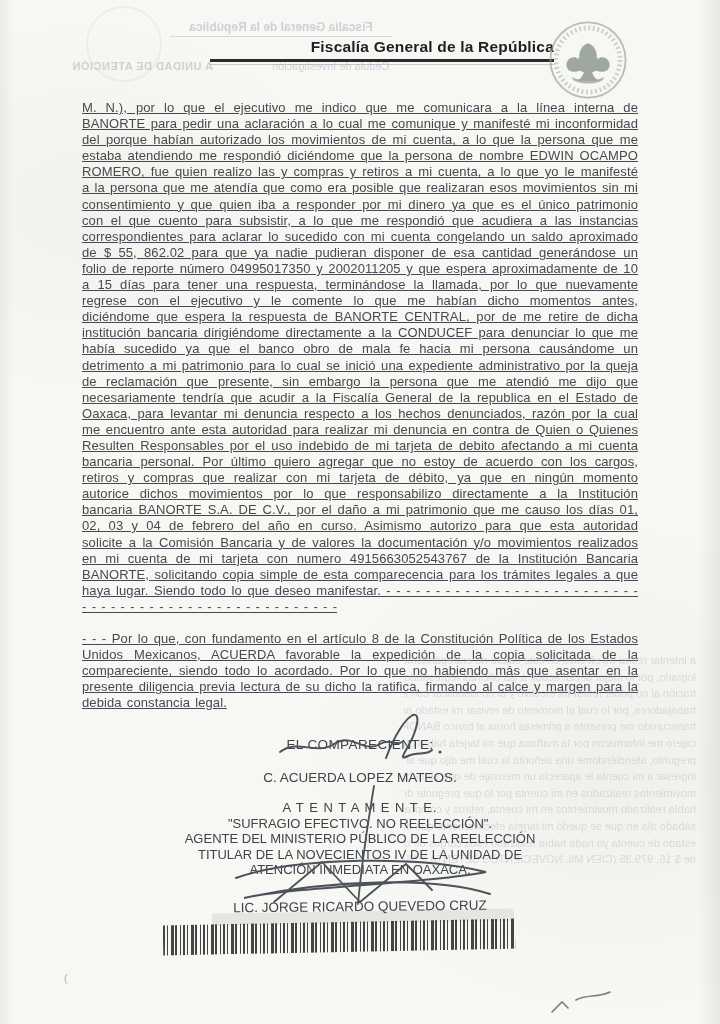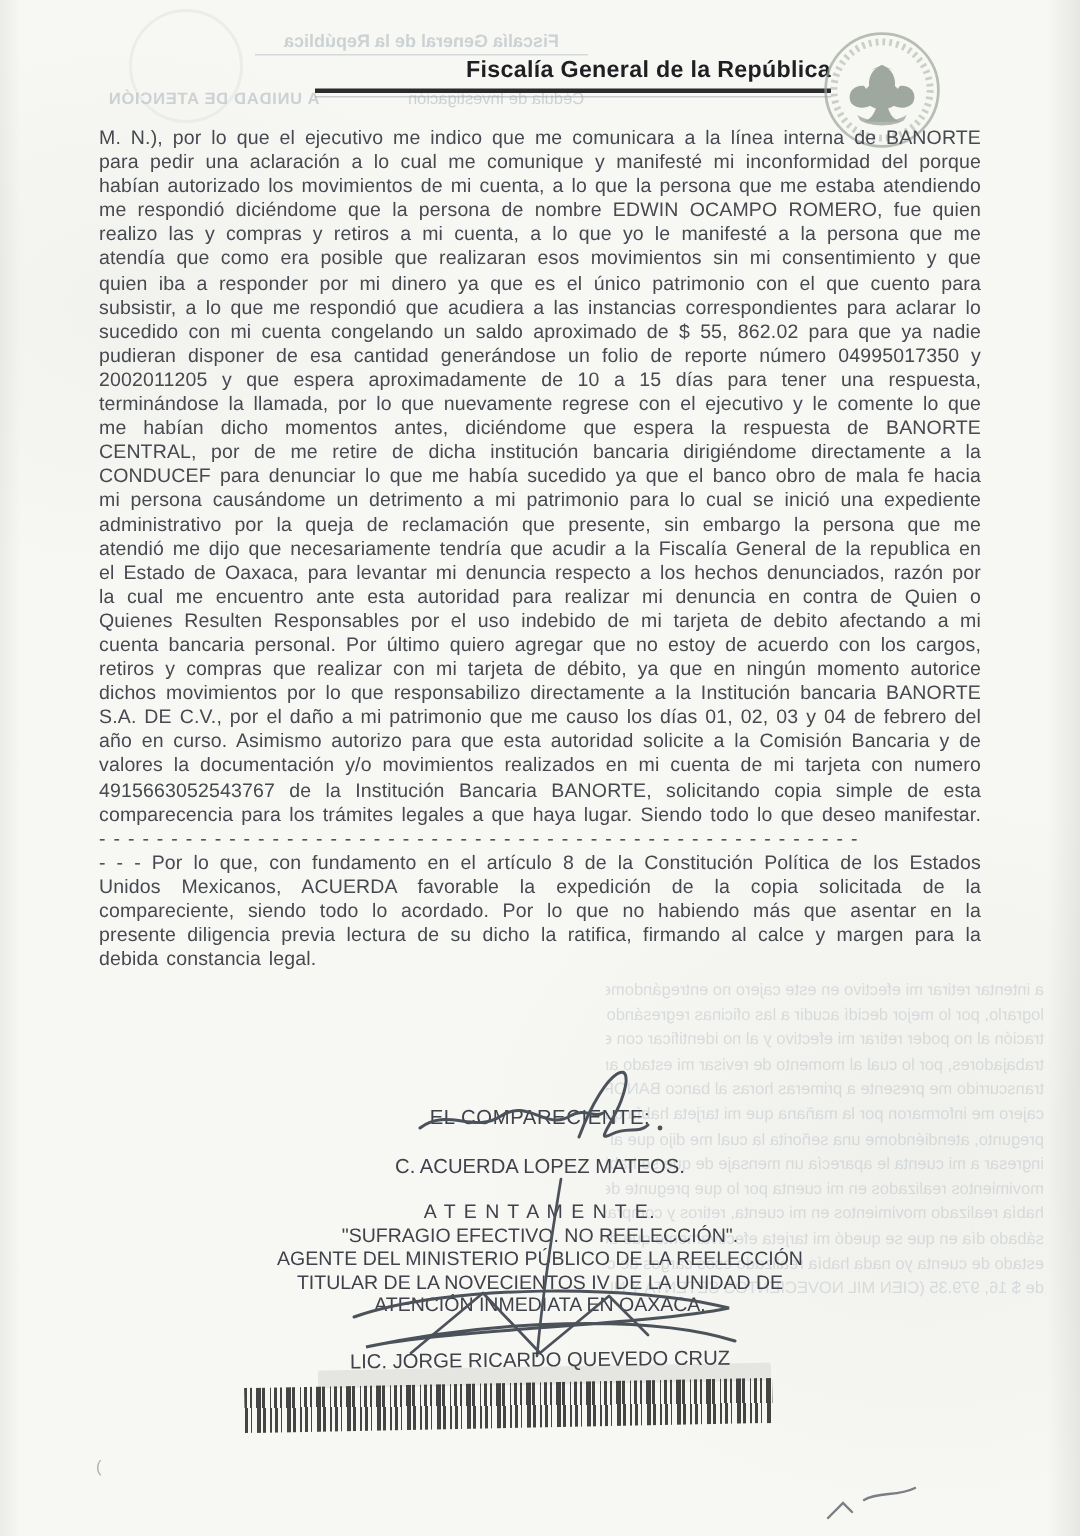--- a/index.html
+++ b/index.html
@@ -31,21 +31,21 @@
   }
   #header-title::after{ content:""; position:absolute; left:0; right:0; bottom:-6px;
     border-bottom:1px solid #9aa0a4; opacity:.5;}
   #seal{ position:absolute; top:16px; left:544px; width:88px; height:88px; opacity:.9;}
   
   #body-text{
     position:absolute; top:84px; left:66px; width:588px;
     font-size:13px; line-height:16.1px; text-align:justify;
     color:#46494f; word-spacing:1.5px; letter-spacing:.1px;
   }
-  #body-text p{ margin:0; }
+  #body-text p{ margin:16px;text-decoration:underline; }
   
   .centered-col{ position:absolute; left:66px; width:588px; text-align:center; }
   #comparecencia-label{ top:737px; font-size:13.5px; color:#3f424a; letter-spacing:.4px;}
   #comparecencia-name{ top:770px; font-size:13.5px; color:#3f424a;}
   #closing-block{ top:800px; font-size:13px; line-height:15.6px; color:#3f424a;}
   #closing-block .spaced{ letter-spacing:1px; }
   #official-name{ top:899px; font-size:13.5px; color:#3f424a; transform:rotate(-0.6deg);}
   #name-band{ position:absolute; top:911px; left:212px; width:302px; height:12px;
     background:#dcdcd8; opacity:.65; transform:rotate(-1deg); border-radius:2px;}
   #barcode{

